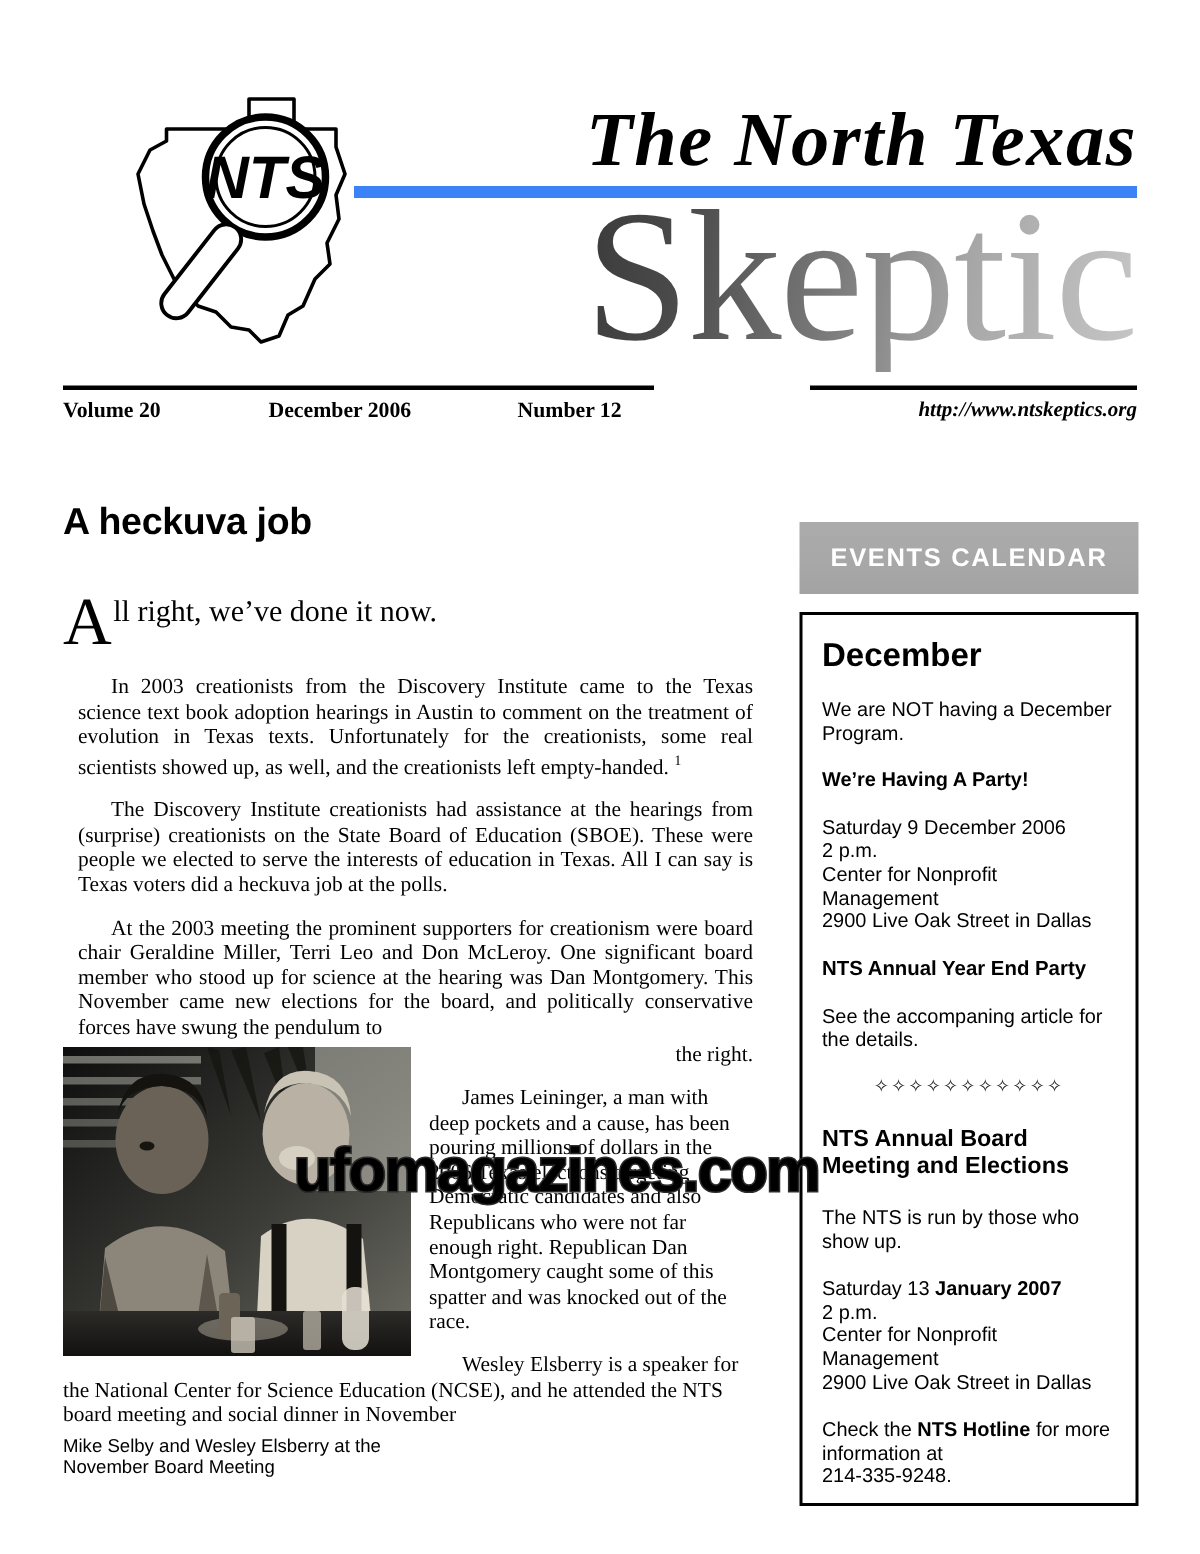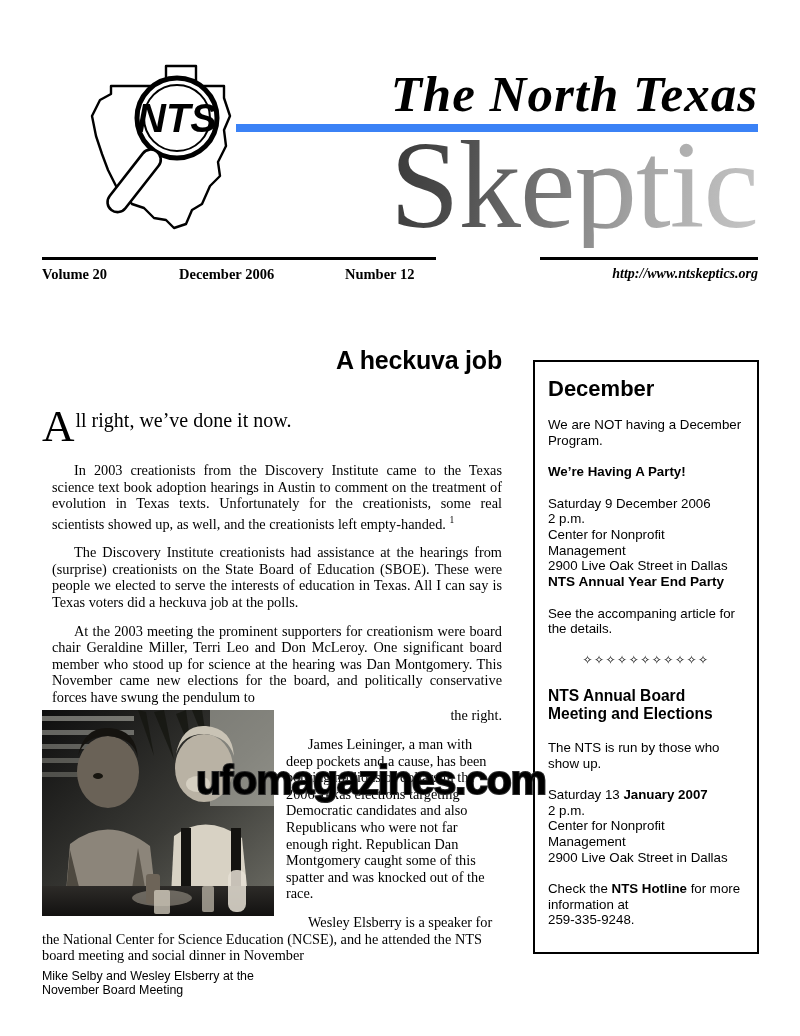--- a/index.html
+++ b/index.html
@@ -69,21 +69,21 @@
   
   .content { position: absolute; left: 0; top: 296px; width: 800px; }
 
   .left-col {
     position: absolute; left: 42px; top: 0px; width: 460px;
   }
 
   .article-title {
     font-family: "Liberation Sans", "DejaVu Sans", sans-serif;
     font-weight: bold; font-size: 25px; line-height: 28px;
-    margin: 50px 0 0 0; letter-spacing: -0.2px; text-align: right;
+    margin: 38px 0 0 0; letter-spacing: -0.2px;
   }
   .byline {
     font-size: 15px; margin-top: 34px;
   }
 
   .dropcap-para {
     margin-top: 38px;
     font-size: 14.3px; line-height: 16.5px;
     min-height: 36px;
   }
@@ -132,36 +132,37 @@
     background: linear-gradient(180deg, #ababab 0%, #a8a8a8 50%, #a3a3a3 100%);
     color: #ffffff;
     font-family: "Liberation Sans", "DejaVu Sans", sans-serif;
     font-weight: bold; font-size: 17px;
     letter-spacing: 1.1px;
     display: flex; align-items: center; justify-content: center;
   }
   .events-box {
     margin-top: 12px; width: 226px;
     border: 2px solid #000;
-    padding: 14px 13px 24px 13px;
+    padding: 14px 13px 10px 13px;
     font-family: "Liberation Sans", "DejaVu Sans", sans-serif;
     min-height: 560px;
   }
   .sb-head {
     font-weight: bold; font-size: 22px; line-height: 25px;
     margin-bottom: 0;
   }
   .sb-para {
     font-size: 13.3px; line-height: 15.6px;
     margin-top: 16px;
   }
   .sb-para.tight { margin-top: 16px; }
   .sb-strong { font-weight: bold; }
   .sb-subhead {
     font-weight: bold; font-size: 13.6px; line-height: 16px;
+    margin-top: 16px;
   }
   .sb-head2 {
     font-weight: bold; font-size: 15.6px; line-height: 18.5px;
     margin-top: 20px;
   }
   .divider {
     text-align: center; margin-top: 16px;
     font-size: 12px; letter-spacing: 1.5px; color: #111;
   }
 
@@ -298,20 +299,21 @@
 
         <p class="wrap-para nofirst">Wesley Elsberry is a speaker for the National Center for Science Education (NCSE), and he attended the NTS board meeting and social dinner in November</p>
 
         <div class="caption">Mike Selby and Wesley Elsberry at the November Board Meeting</div>
       </div>
 
     </div>
 
     <div class="sidebar">
 
+      <div class="events-banner">EVENTS CALENDAR</div>
 
       <div class="events-box">
 
         <div class="sb-head">
           <div>December</div>
         </div>
 
         <div class="sb-para">We are NOT having a December Program.</div>
         <div class="sb-para tight sb-strong">We’re Having A Party!</div>
 
@@ -338,21 +340,21 @@
 
         <div class="sb-para">
           <div><span>Saturday 13 </span><span class="sb-strong">January 2007</span></div>
           <div>2 p.m.</div>
           <div>Center for Nonprofit</div>
           <div>Management</div>
           <div>2900 Live Oak Street in Dallas</div>
         </div>
 
         <div class="sb-para"><span>Check the </span><span class="sb-strong">NTS Hotline</span><span> for more information at</span>
-          <div>259-335-9248.</div>
+          <div>214-335-9248.</div>
         </div>
 
       </div>
     </div>
 
   </div>
 
   <div class="watermark">ufomagazines.com</div>
 
 </div>

